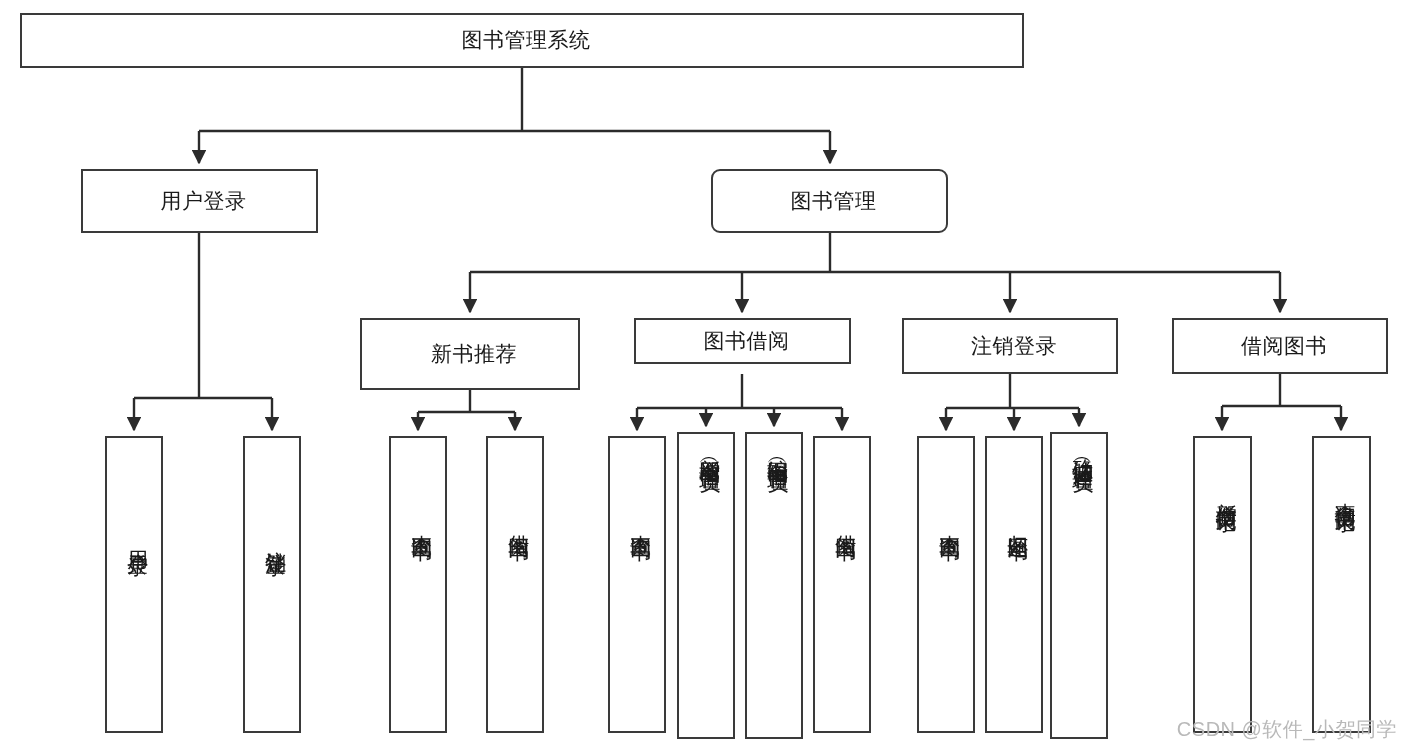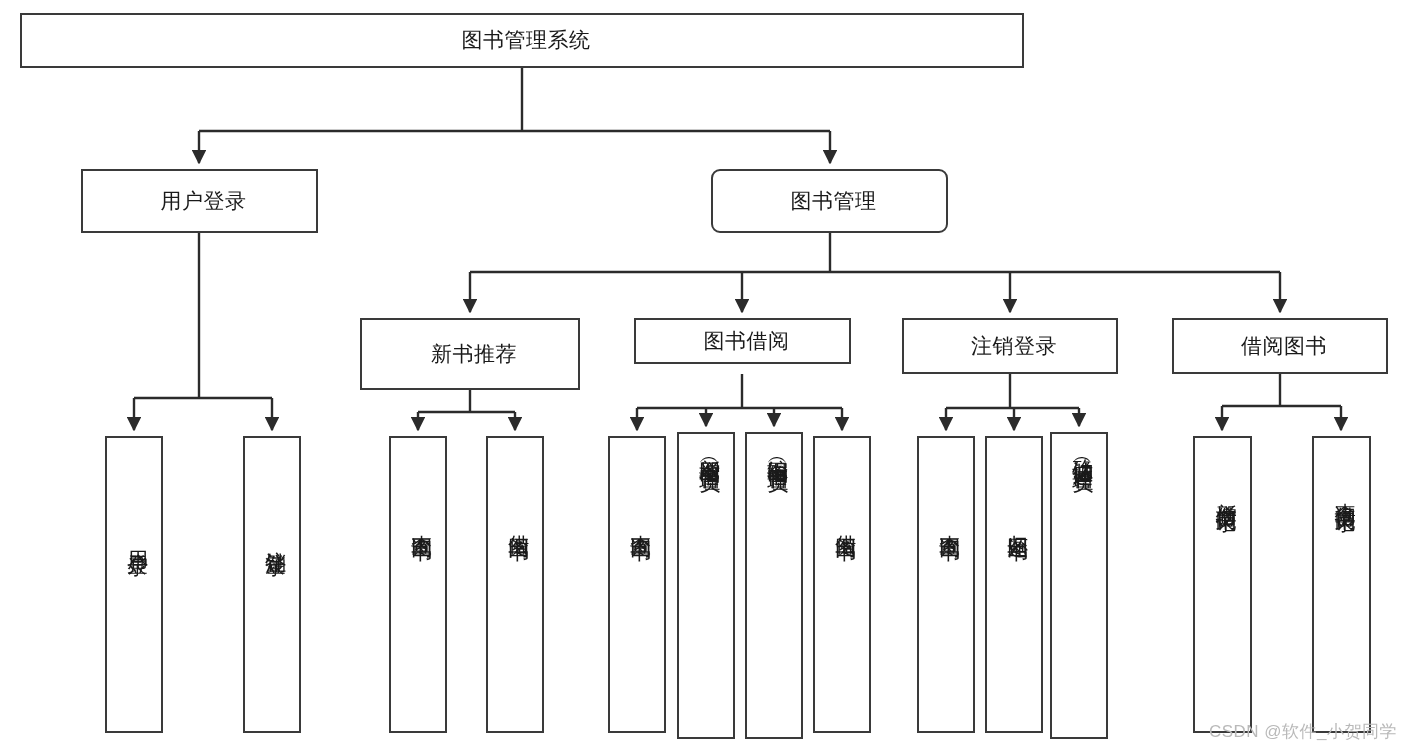--- a/index.html
+++ b/index.html
@@ -56,21 +56,21 @@
     font-size: 21px;
     line-height: 1.12;
     letter-spacing: 2px;
     white-space: nowrap;
     text-align: left;
   }
   #watermark {
     position: absolute;
     right: 8px;
     bottom: 4px;
-    font-size: 17px;
+    font-size: 20px;
     color: #b9b9b9;
     letter-spacing: 0.5px;
     z-index: 5;
     white-space: nowrap;
   }
 </style>
 </head>
 <body>
 
 <div id="canvas">

